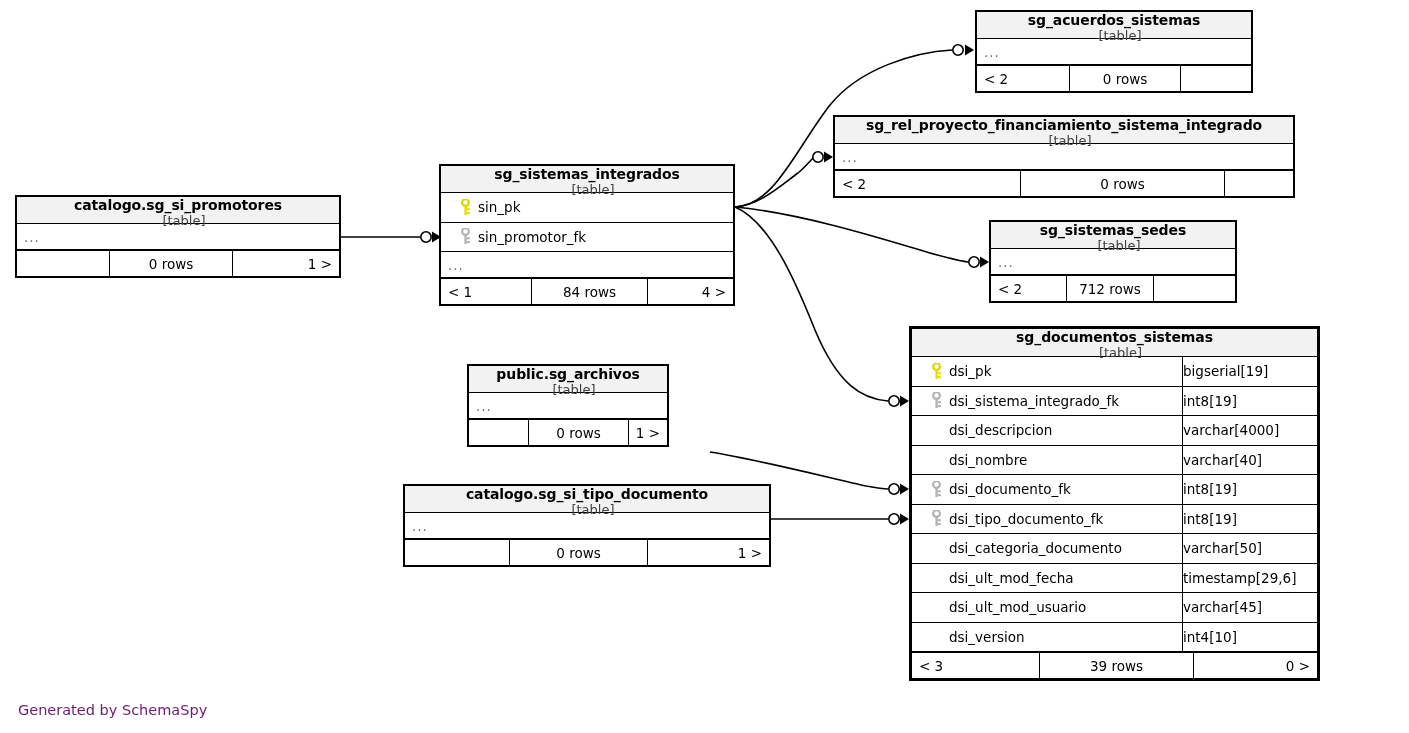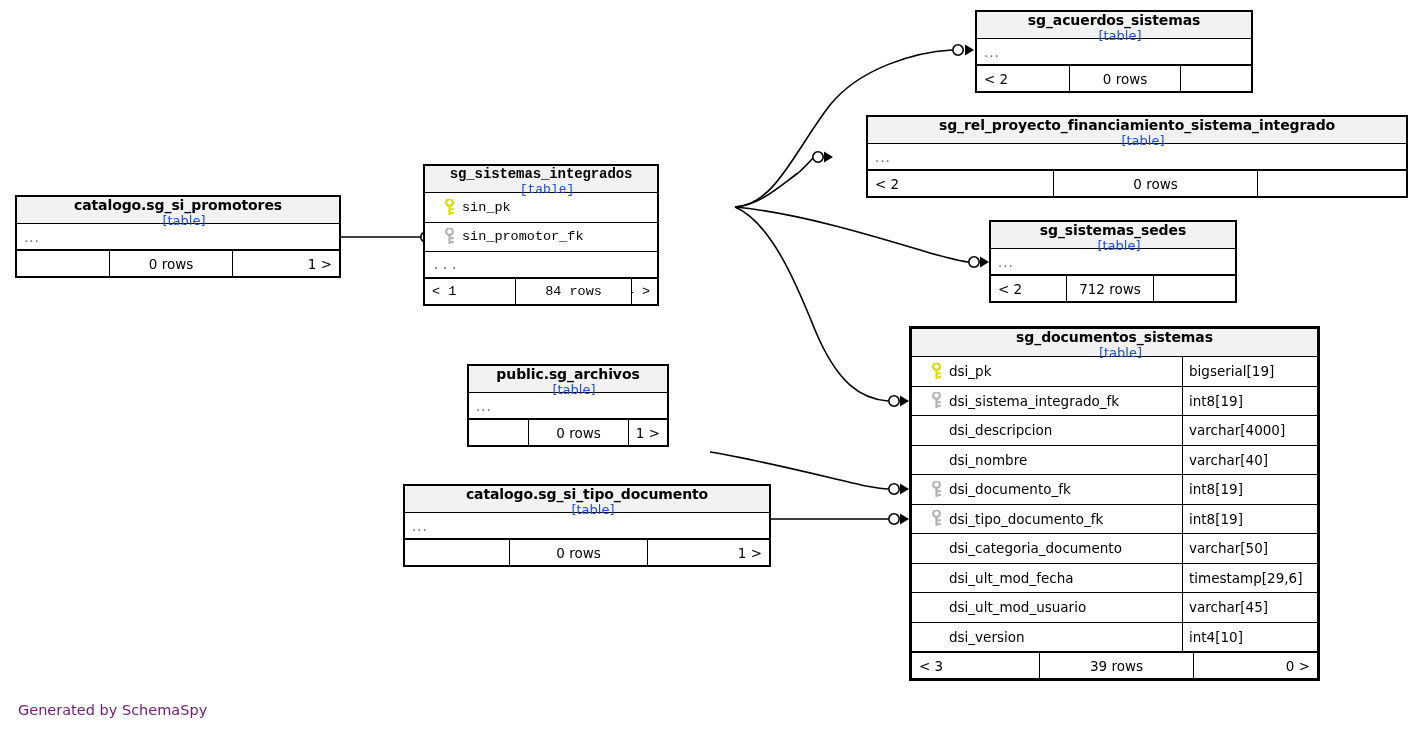--- a/index.html
+++ b/index.html
@@ -58,21 +58,21 @@
     flex-direction: column;
   }
   .focus .tbl-header { height: 28px; text-align: right; }
   .tbl-name {
     font-weight: bold;
     font-size: 14px;
     letter-spacing: -0.1px;
   }
   .tbl-tag {
     font-size: 13px;
-    color: #1d4ed8;
+    color: #404040;
     padding-left: 12px;
   }
 
   .tbl-row {
     display: flex;
     align-items: center;
     border-bottom: 1px solid #000000;
     height: 29.5px;
     box-sizing: border-box;
     white-space: nowrap;
@@ -84,21 +84,20 @@
     flex: 1 1 auto;
     display: flex;
     align-items: center;
     padding-left: 12px;
     min-width: 0;
     overflow: hidden;
   }
   .col-type {
     flex: 0 0 auto;
     border-left: 1px solid #000000;
-    padding-left: 6px;
     height: 100%;
     display: flex;
     align-items: center;
     box-sizing: border-box;
   }
 
   .keyslot {
     width: 25px;
     flex: 0 0 25px;
     display: flex;
@@ -211,21 +210,21 @@
       <span class="tbl-tag">[table]</span>
     </div>
     <div class="ellipsis-row">...</div>
     <div class="tbl-footer">
       <div class="foot-cell foot-left" style="width:92px">&lt; 2</div>
       <div class="foot-cell foot-mid" style="width:112px">0 rows</div>
       <div class="foot-cell foot-right" style="flex:1"></div>
     </div>
   </div>
 
-  <div class="table-node" style="left:866px; top:115px; width:542px;">
+  <div class="table-node" style="left:833px; top:115px; width:462px;">
     <div class="tbl-header">
       <span class="tbl-name">sg_rel_proyecto_financiamiento_sistema_integrado</span>
       <span class="tbl-tag">[table]</span>
     </div>
     <div class="ellipsis-row">...</div>
     <div class="tbl-footer">
       <div class="foot-cell foot-left" style="width:185px">&lt; 2</div>
       <div class="foot-cell foot-mid" style="width:205px">0 rows</div>
       <div class="foot-cell foot-right" style="flex:1"></div>
     </div>
@@ -250,21 +249,21 @@
       <span class="tbl-tag">[table]</span>
     </div>
     <div class="ellipsis-row">...</div>
     <div class="tbl-footer">
       <div class="foot-cell foot-left" style="width:92px"></div>
       <div class="foot-cell foot-mid" style="width:124px">0 rows</div>
       <div class="foot-cell foot-right" style="flex:1">1 &gt;</div>
     </div>
   </div>
 
-  <div class="table-node" style="left:423px; top:164px; width:236px;font-family:Liberation Mono, monospace;">
+  <div class="table-node" style="left:439px; top:164px; width:296px;">
     <div class="tbl-header">
       <span class="tbl-name">sg_sistemas_integrados</span>
       <span class="tbl-tag">[table]</span>
     </div>
 
     <div class="tbl-row">
       <span class="col-name">
         <span class="keyslot">
           <svg width="11" height="17" viewBox="0 0 11 17">
             <circle cx="5.5" cy="3.6" r="3.4" fill="none" stroke="#d8d800" stroke-width="2.2"></circle>

